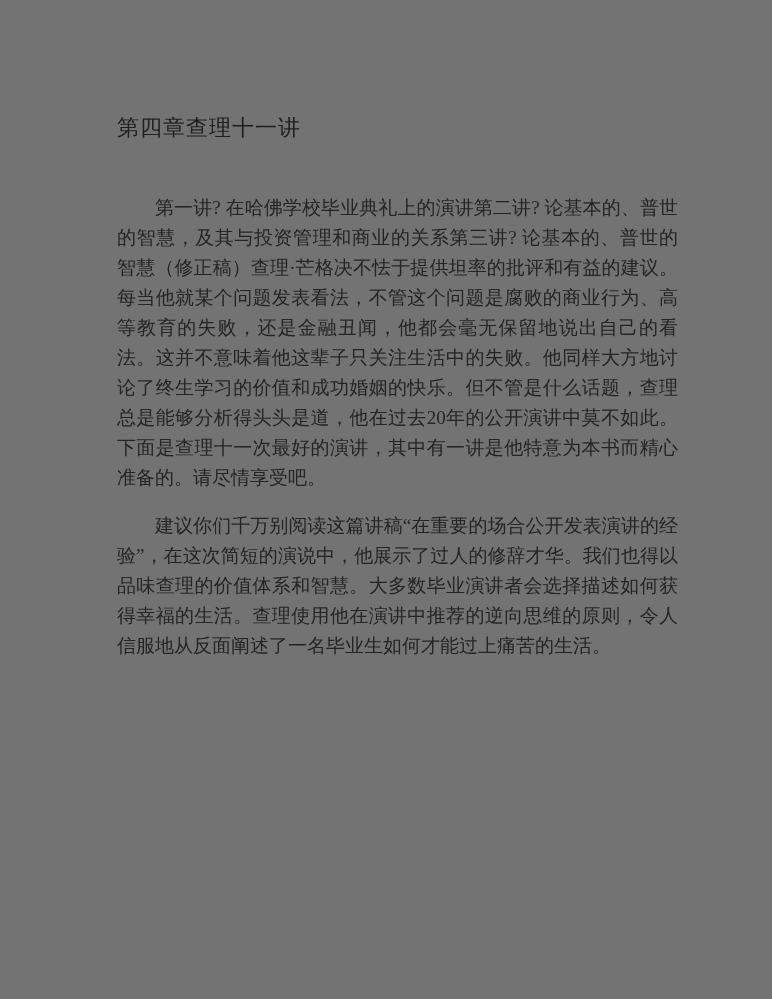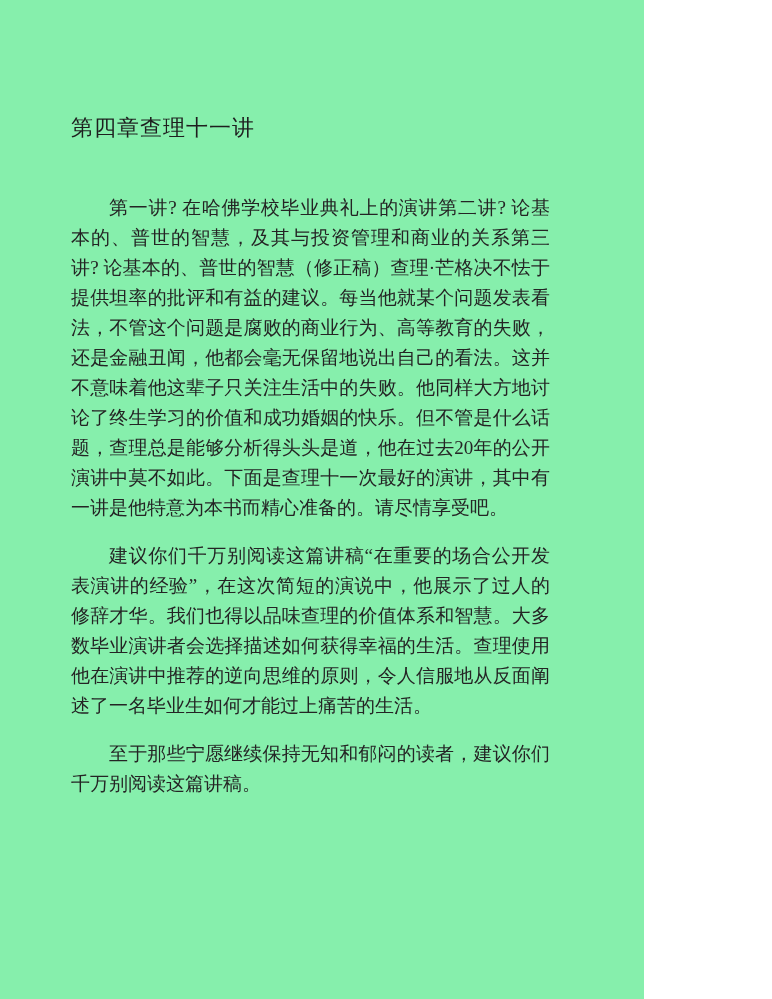--- a/index.html
+++ b/index.html
@@ -9,24 +9,24 @@
   }
   body {
     width: 772px;
     height: 999px;
     overflow: hidden;
     font-family: "Liberation Serif", "DejaVu Serif", serif;
     color: #222222;
   }
   .page {
     box-sizing: border-box;
-    width: 644px;
+    width: 772px;
     height: 999px;
-    padding: 113px 94px 0 71px;
-    background: #86efac;
+    padding: 113px 94px 0 117px;
+    background: #737373;
   }
   .chapter-title {
     font-size: 22px;
     font-weight: normal;
     line-height: 30px;
     margin: 0 0 50px 0;
     color: #1e1e1e;
     letter-spacing: 1px;
   }
   .body-text p {
@@ -41,15 +41,14 @@
 </style>
 </head>
 <body>
 
 <div class="page">
   <h1 class="chapter-title">第四章查理十一讲</h1>
 
   <div class="body-text">
     <p>第一讲? 在哈佛学校毕业典礼上的演讲第二讲? 论基本的、普世的智慧，及其与投资管理和商业的关系第三讲? 论基本的、普世的智慧（修正稿）查理·芒格决不怯于提供坦率的批评和有益的建议。每当他就某个问题发表看法，不管这个问题是腐败的商业行为、高等教育的失败，还是金融丑闻，他都会毫无保留地说出自己的看法。这并不意味着他这辈子只关注生活中的失败。他同样大方地讨论了终生学习的价值和成功婚姻的快乐。但不管是什么话题，查理总是能够分析得头头是道，他在过去20年的公开演讲中莫不如此。下面是查理十一次最好的演讲，其中有一讲是他特意为本书而精心准备的。请尽情享受吧。</p>
     <p>建议你们千万别阅读这篇讲稿“在重要的场合公开发表演讲的经验”，在这次简短的演说中，他展示了过人的修辞才华。我们也得以品味查理的价值体系和智慧。大多数毕业演讲者会选择描述如何获得幸福的生活。查理使用他在演讲中推荐的逆向思维的原则，令人信服地从反面阐述了一名毕业生如何才能过上痛苦的生活。</p>
-    <p>至于那些宁愿继续保持无知和郁闷的读者，建议你们千万别阅读这篇讲稿。</p>
   </div>
 </div>
 
 </body></html>

